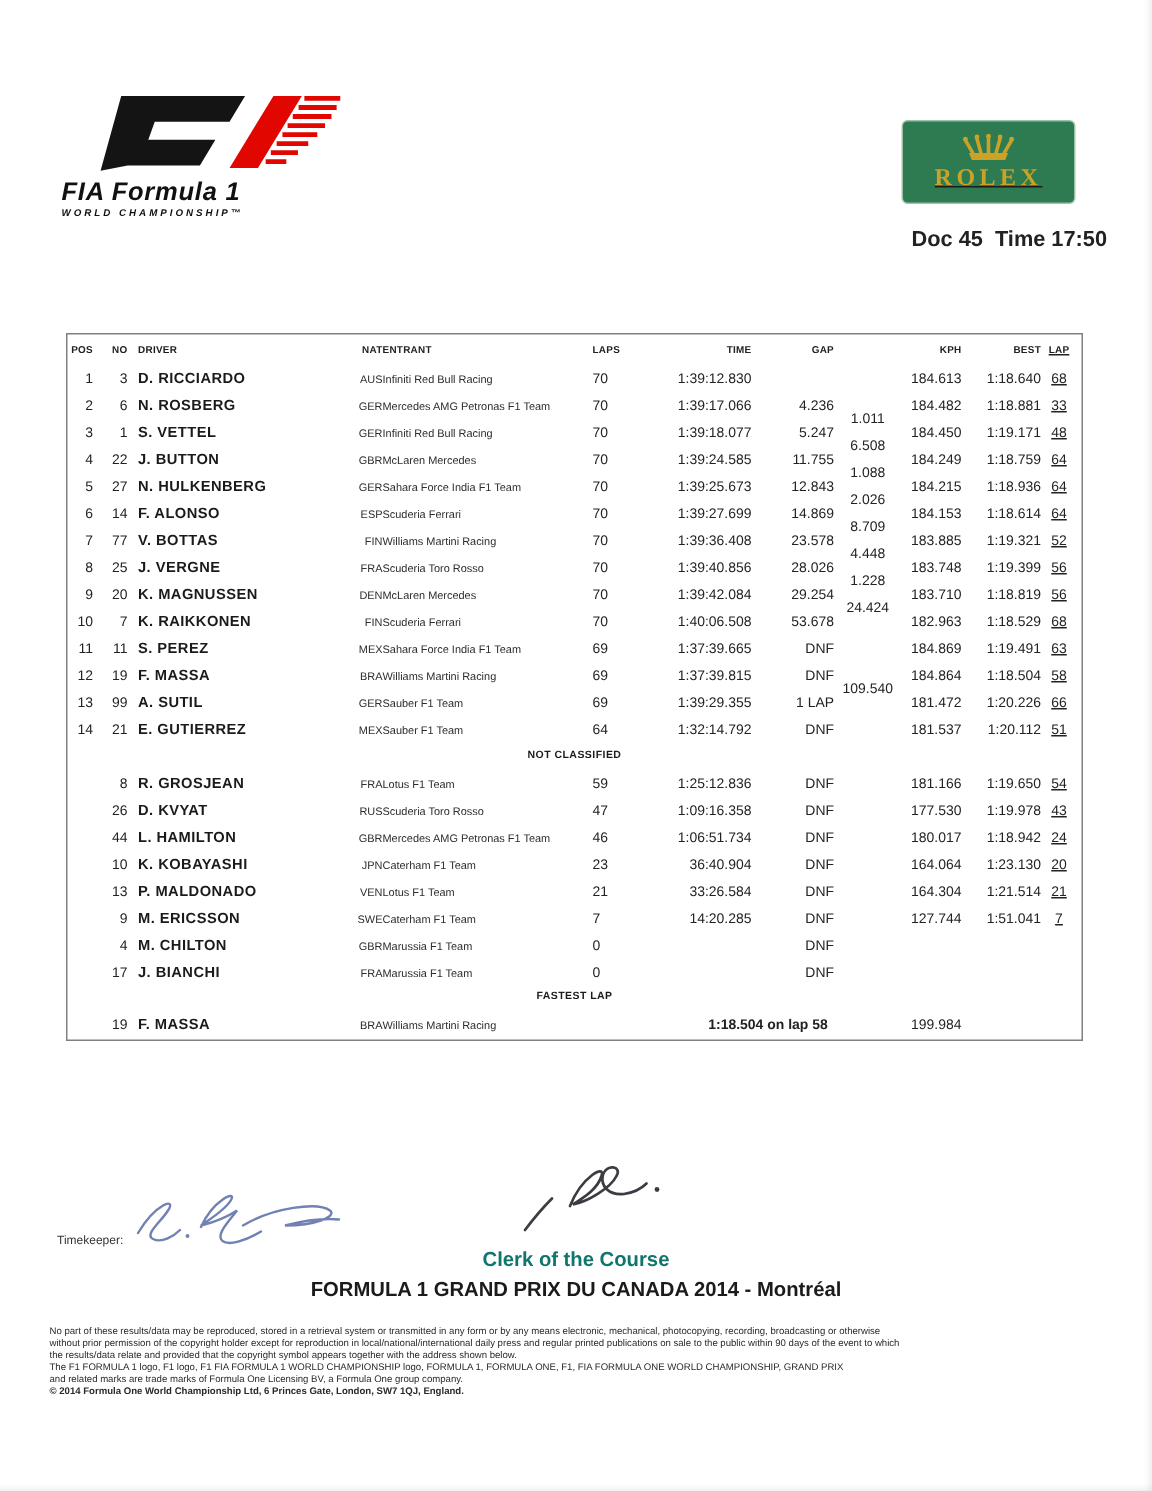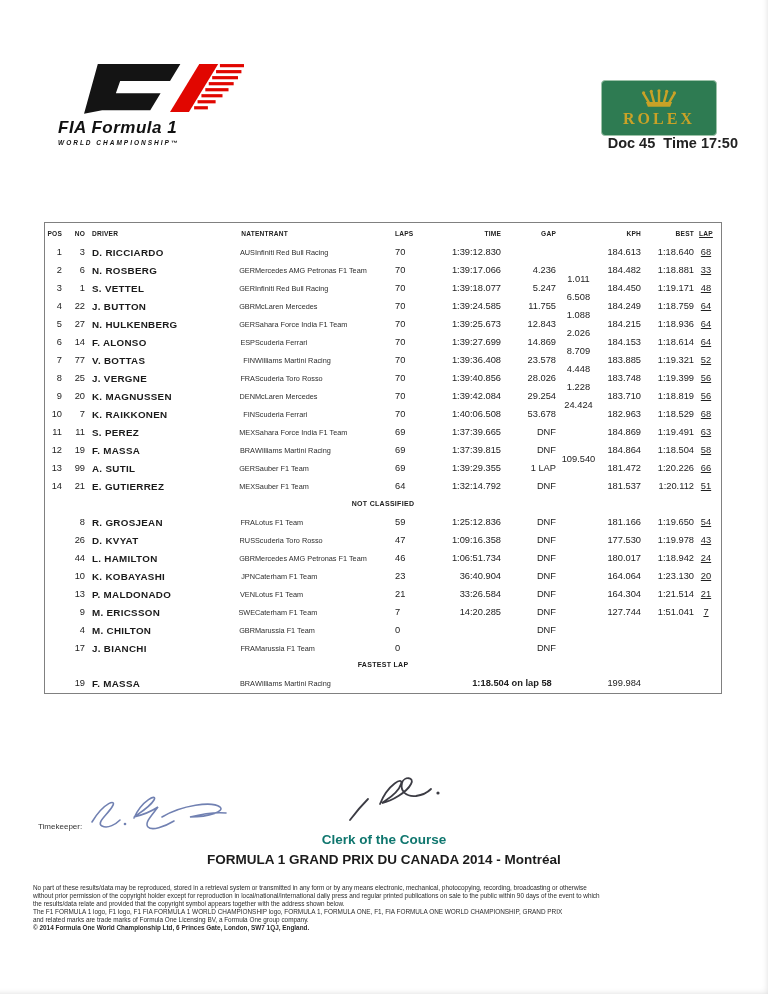--- a/index.html
+++ b/index.html
@@ -1,28 +1,28 @@
 <!DOCTYPE html>
 <html><head>
 <meta charset="utf-8">
 <style>
   html,body{margin:0;padding:0;background:#fff;}
   .page{position:relative;width:768px;height:994px;background:#fff;overflow:hidden;
         font-family:"Liberation Sans","DejaVu Sans",sans-serif;color:#1c1c1c;
         box-shadow:inset -4px -4px 6px -4px #ddd;}
   
-  .f1-logo{position:absolute;left:58px;top:60px;width:210px;}
+  .f1-logo{position:absolute;left:41px;top:60px;width:210px;}
   .f1-mark{display:block;width:172px;height:56px;margin-left:14px;}
   .f1-text1{font-style:italic;font-weight:bold;font-size:17px;letter-spacing:.5px;color:#111;margin-top:2px;}
   .f1-text2{font-style:italic;font-weight:bold;font-size:6.5px;letter-spacing:2px;color:#111;margin-top:1px;}
   .rolex{position:absolute;left:601px;top:80px;width:114px;height:54px;border-radius:4px;
-         border:1px solid #9dc3a9;display:flex;flex-direction:column;align-items:center;justify-content:center;}
+         border:1px solid #9dc3a9;display:flex;flex-direction:column;align-items:center;justify-content:center;text-decoration:underline;}
   .rolex-crown{width:54px;height:20px;}
   .rolex-text{font-family:"Liberation Serif","DejaVu Serif",serif;font-weight:bold;font-size:16px;letter-spacing:3px;margin-top:1px;}
-  .doc-info{position:absolute;right:30px;top:135px;font-size:14.5px;font-weight:bold;color:#222;white-space:pre;}
+  .doc-info{position:absolute;right:30px;top:152px;font-size:14.5px;font-weight:bold;color:#222;white-space:pre;}
   .title{position:absolute;left:0;top:181px;width:100%;text-align:center;font-size:15px;font-weight:bold;color:#1b1b1b;}
   
   .rtable{position:absolute;left:44px;top:222px;width:678px;height:472px;border:1px solid #808080;
           box-sizing:border-box;background:#fff;}
   .trow,.thead-row{display:grid;grid-template-columns:20px 22px 133px 35px 140px 28px 82px 51px 45px 44px 52px 22px;
           align-items:center;height:18px;}
   .thead-row{height:20px;}
   .c{white-space:nowrap;overflow:visible;font-size:9.3px;color:#222;}
   .th{font-size:6.6px;font-weight:bold;color:#222;letter-spacing:.2px;}
   .c-pos{text-align:right;padding-right:3px;}

